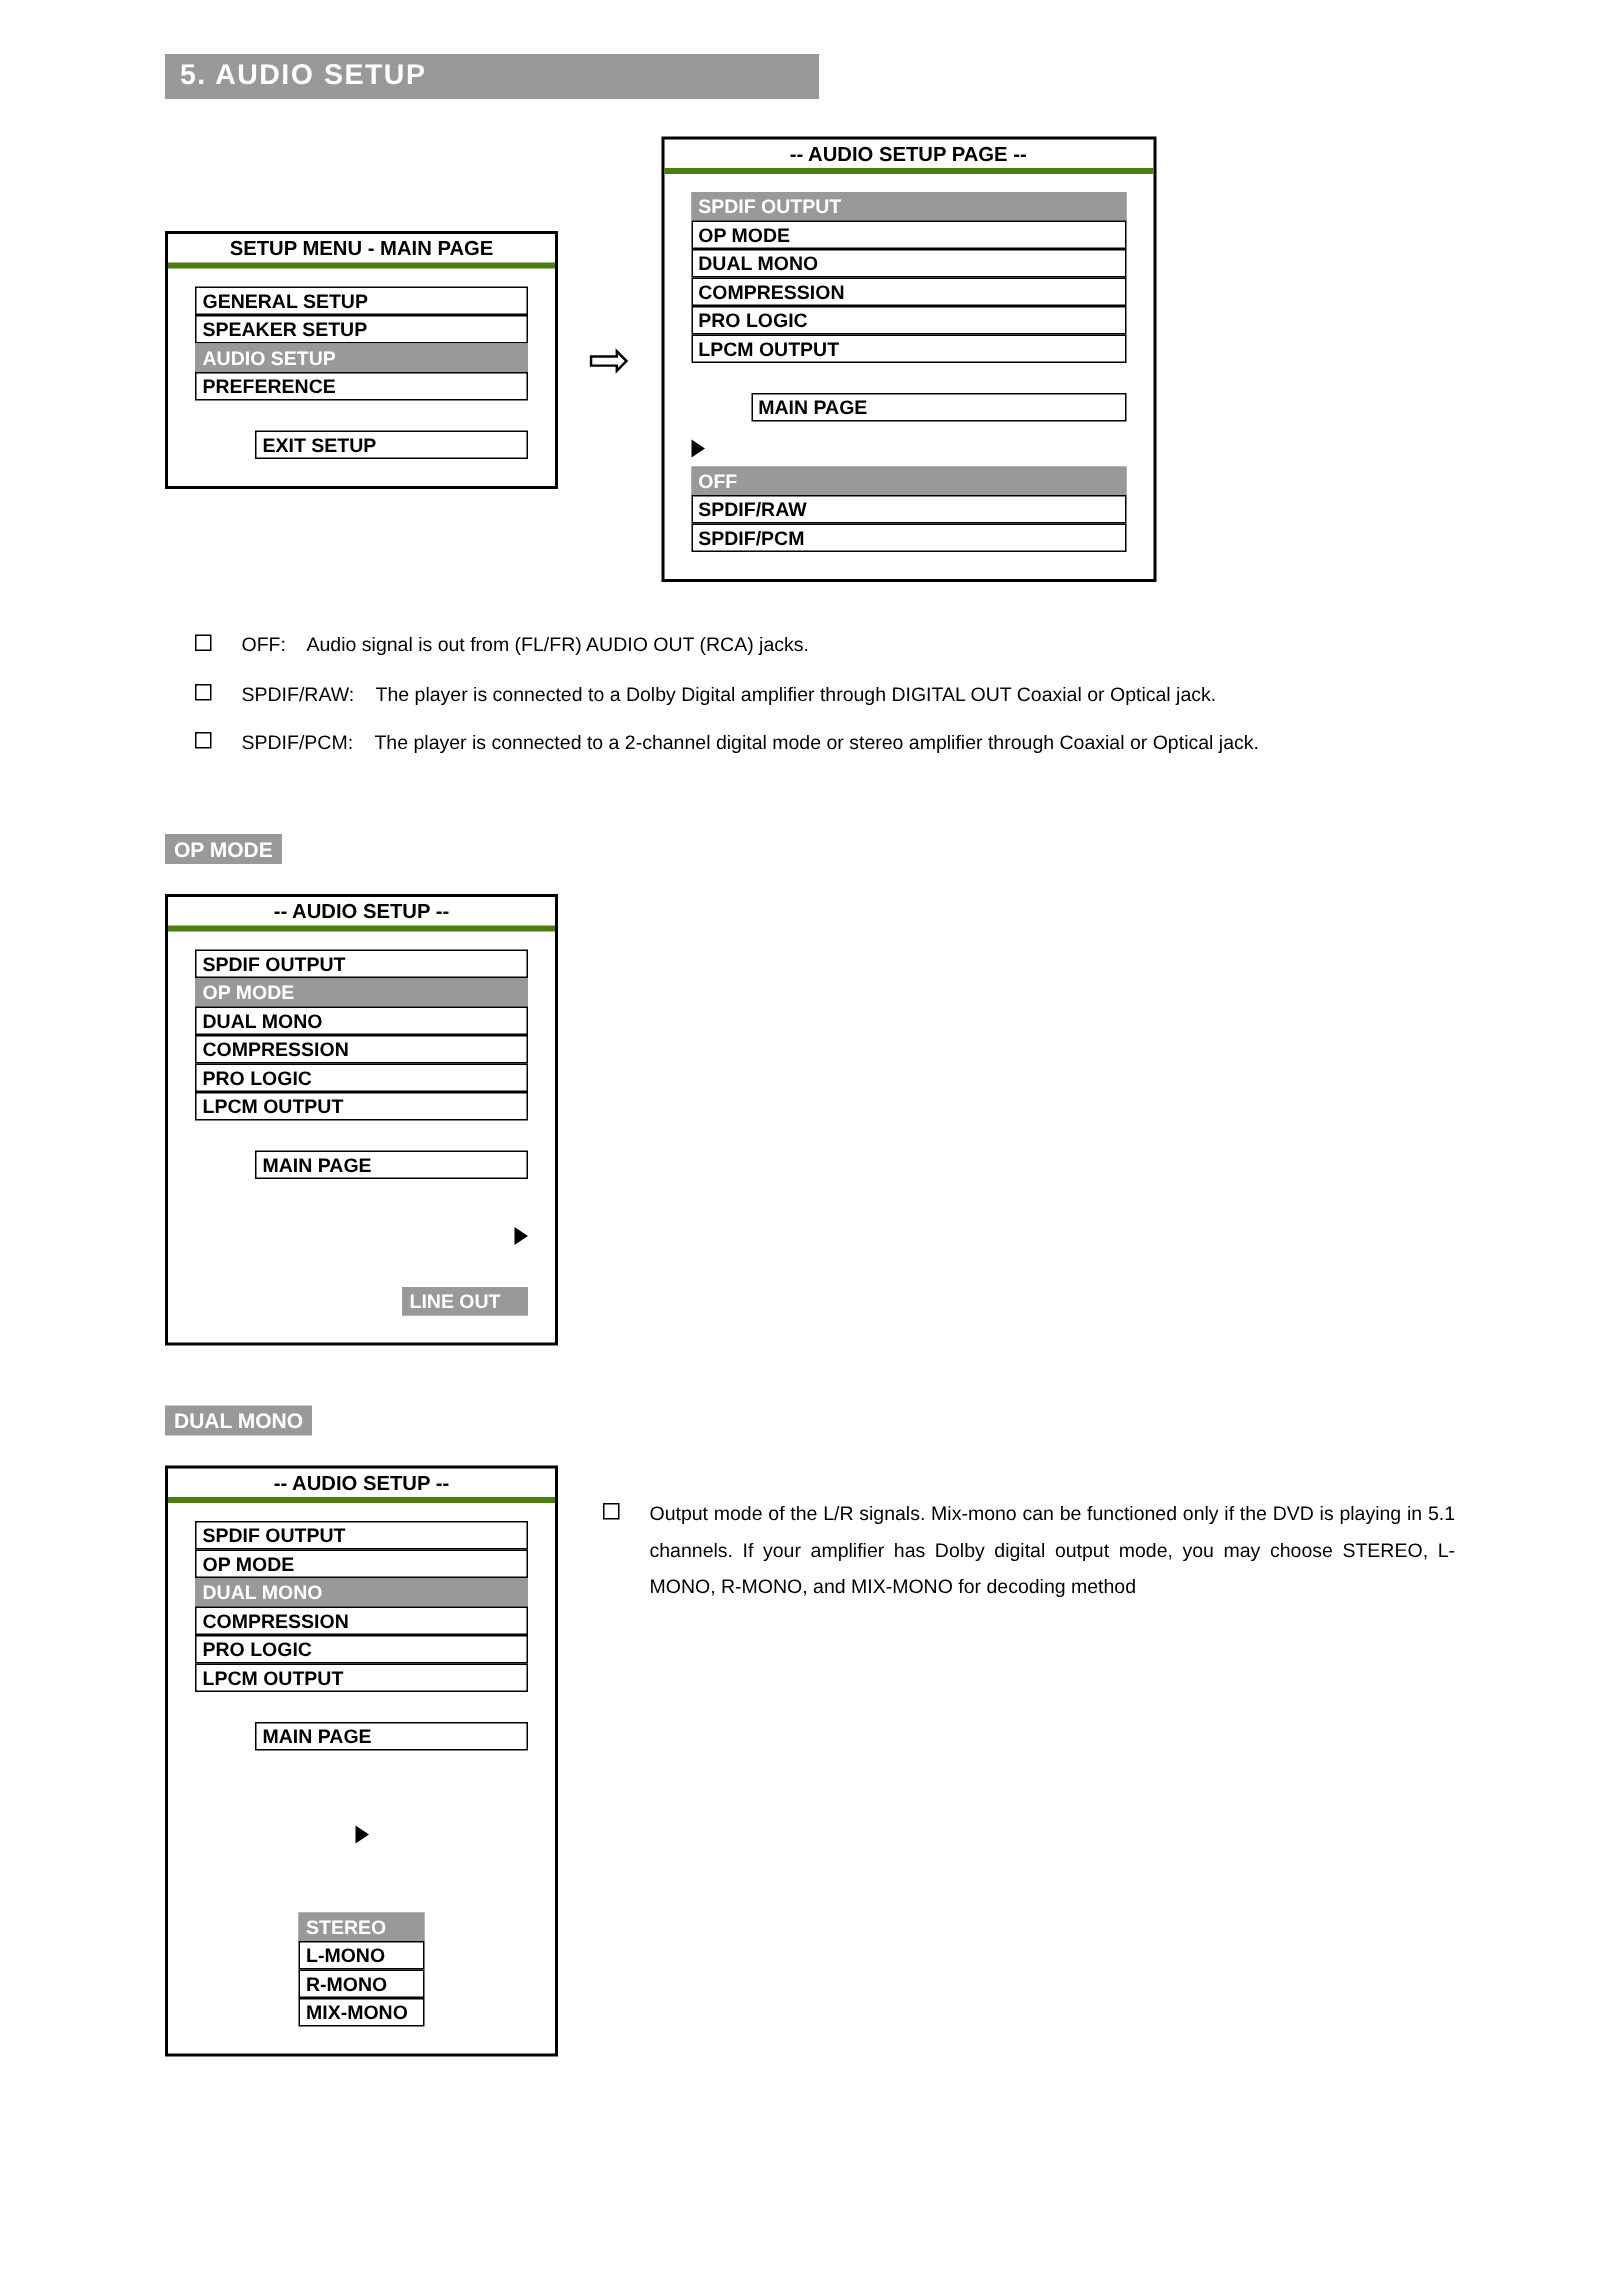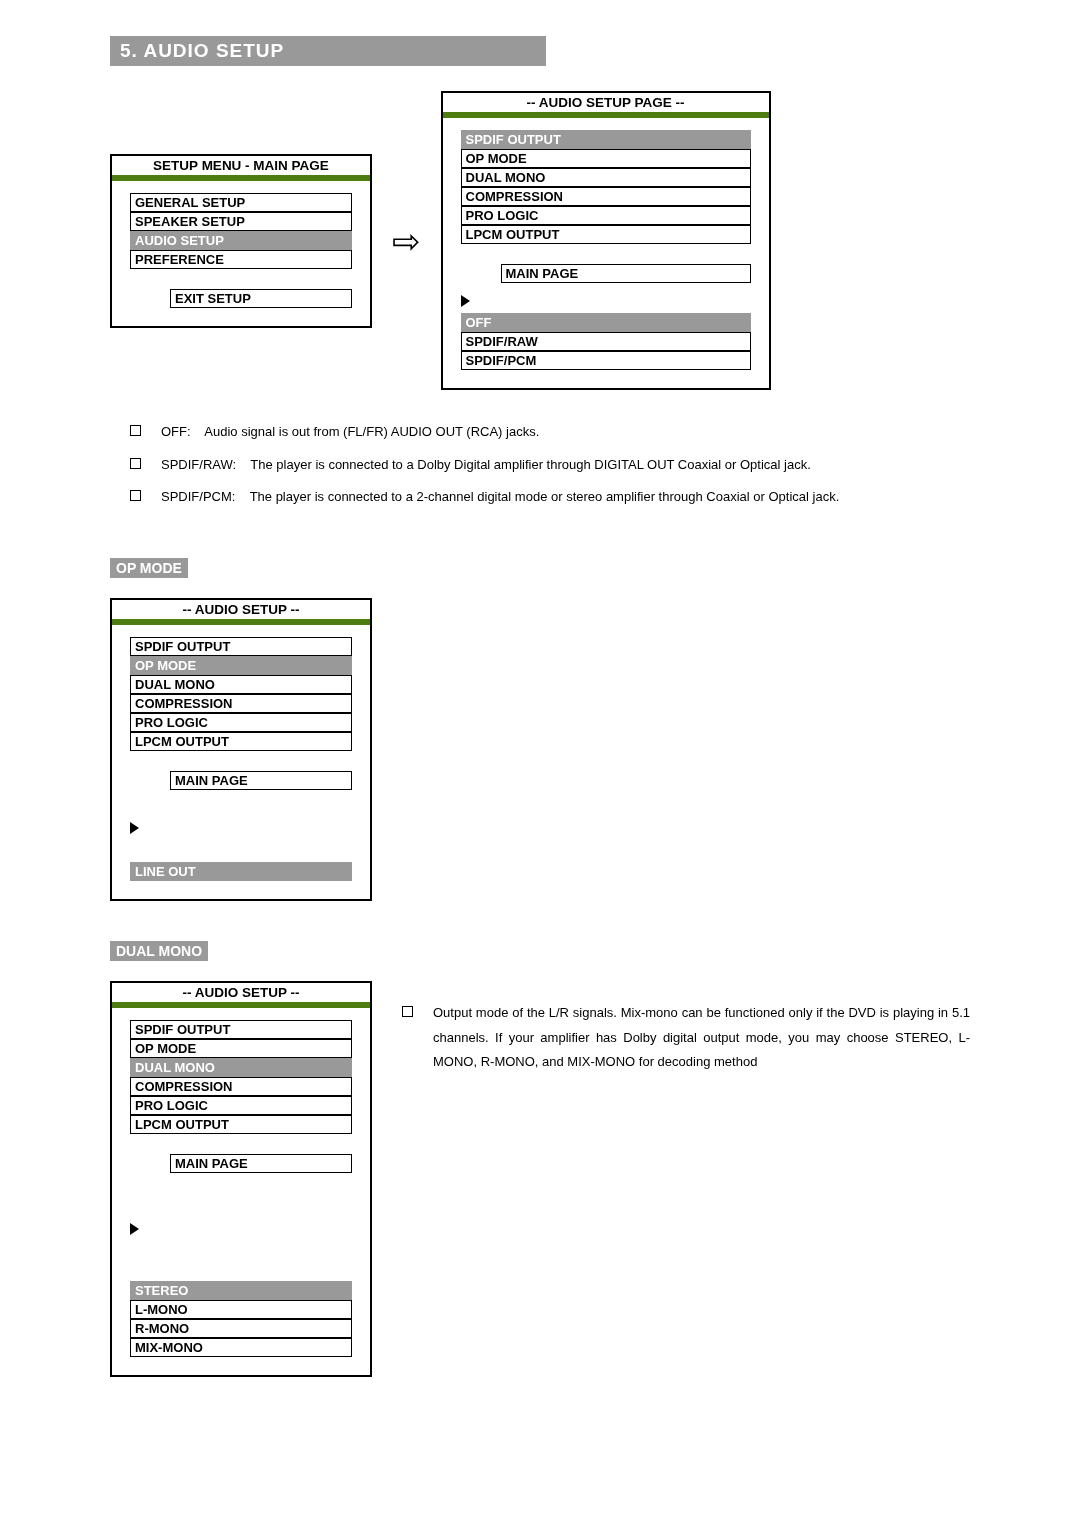--- a/index.html
+++ b/index.html
@@ -37,21 +37,21 @@
     gap: 20px;
     margin-bottom: 30px;
   }
   .menu-box {
     border: 2px solid #000;
     width: 262px;
     padding: 0 0 18px 0;
     font-size: 13.5px;
   }
   .menu-title-wrap {
-    border-bottom: 6px solid #4d7c0f;
+    border-bottom: 4px solid #4d7c0f;
     padding: 2px 0;
     text-align: center;
     font-weight: bold;
   }
   .menu-body {
     padding: 12px 18px 0 18px;
     display: flex;
     gap: 6px;
     flex-direction: column;
   }
@@ -108,22 +108,22 @@
     flex: 1;
     line-height: 1.9;
     text-align: justify;
   }
   .page-num {
     text-align: center;
     margin-top: 160px;
     font-size: 11px;
   }
   
-  .pointer-offset-1 { margin-top: 22px; }
-  .pointer-offset-2 { margin-top: 40px; }
+  .pointer-offset-1 { margin-top: 22px; align-items: flex-end; }
+  .pointer-offset-2 { margin-top: 40px; align-items: center; }
   .pointer-offset-0 { margin-top: 2px; }
 </style>
 </head>
 <body>
 
 
 
 
 <div class="section-header">5.  AUDIO  SETUP</div>
 

